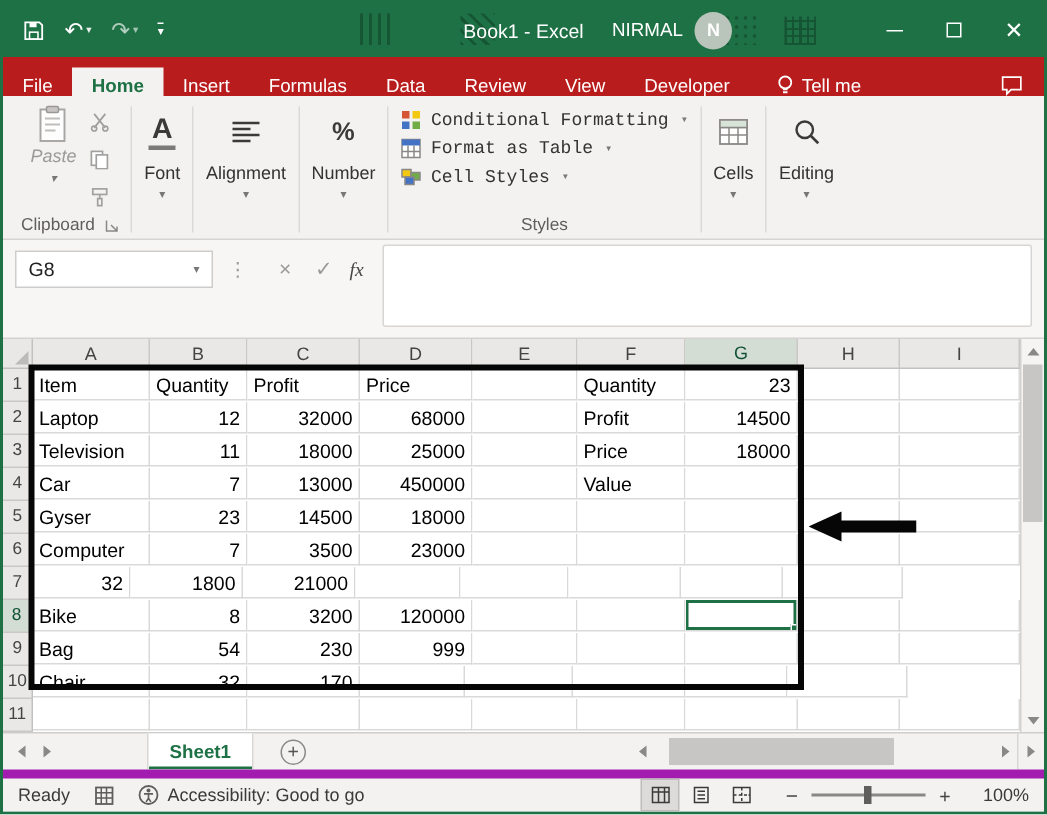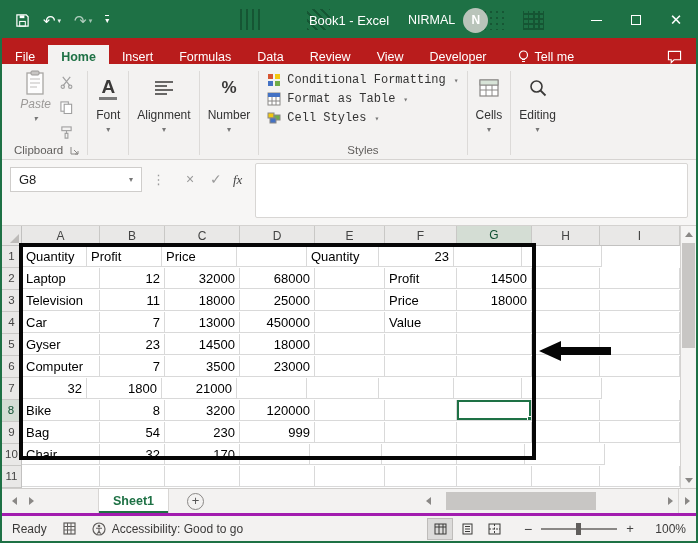--- a/index.html
+++ b/index.html
@@ -96,21 +96,21 @@
   .tabnav { display:flex; align-items:center; gap:12px; padding:0 10px; }
   .sheettab { margin-left:54px; background:#fff; display:flex; align-items:center; padding:0 14px; color:#1e7145; font-weight:bold; font-size:12.5px; border-left:1px solid #d8d6d4; border-right:1px solid #d8d6d4; box-shadow:inset 0 -2px 0 #1e7145; }
   .addsheet { width:17px; height:17px; border-radius:50%; border:1px solid #8a8886; color:#555; display:flex; align-items:center; justify-content:center; font-size:13px; align-self:center; margin-left:18px; line-height:0; }
   .hscroll { margin-left:auto; display:flex; align-items:stretch; width:258px; }
   .hs-btn { width:16px; display:flex; align-items:center; justify-content:center; }
   .hs-track { flex:1; position:relative; }
   .hthumb { position:absolute; left:10px; top:3px; bottom:3px; width:150px; background:#c8c6c4; }
   .sb-corner { width:18px; border-left:1px solid #d8d6d4; display:flex; align-items:center; justify-content:center; }
 
   
-  .statusbar { flex:0 0 28px; background:#f3f2f1; border-top:3px solid #a21caf; display:flex; align-items:center; font-size:12px; color:#3b3a39; }
+  .statusbar { flex:0 0 28px; background:#f3f2f1; border-top:6px solid #a21caf; display:flex; align-items:center; font-size:12px; color:#3b3a39; }
   .sb-ready { margin-left:10px; }
   .sb-macro { margin-left:16px; display:flex; }
   .sb-access { margin-left:16px; display:flex; align-items:center; gap:6px; }
   .sb-views { margin-left:auto; display:flex; gap:3px; }
   .viewbtn { width:24px; height:20px; display:flex; align-items:center; justify-content:center; }
   .viewbtn.active { background:#dcdbda; outline:1px solid #bebcba; }
   .zoomout { margin-left:14px; width:16px; text-align:center; color:#444; font-size:14px; }
   .zoomtrack { width:76px; height:2px; background:#8a8886; position:relative; margin:0 5px; }
   .zoomthumb { position:absolute; left:35px; top:-5px; width:5px; height:12px; background:#605e5c; }
   .zoomin { width:16px; text-align:center; color:#444; font-size:13px; }
@@ -342,20 +342,21 @@
           <div class="colhdr" style="width:75px">C</div>
           <div class="colhdr" style="width:75px">D</div>
           <div class="colhdr" style="width:70px">E</div>
           <div class="colhdr" style="width:72px">F</div>
           <div class="colhdr selhdr" style="width:75px">G</div>
           <div class="colhdr" style="width:68px">H</div>
           <div class="colhdr" style="width:80px">I</div>
         </div>
         <div class="grow">
           <div class="rowhdr">1</div>
+          <div class="cell" style="width:78px">Item</div>
           <div class="cell" style="width:65px">Quantity</div>
           <div class="cell" style="width:75px">Profit</div>
           <div class="cell" style="width:75px">Price</div>
           <div class="cell" style="width:70px"></div>
           <div class="cell" style="width:72px">Quantity</div>
           <div class="cell num" style="width:75px">23</div>
           <div class="cell" style="width:68px"></div>
           <div class="cell" style="width:80px"></div>
         </div>
         <div class="grow">

